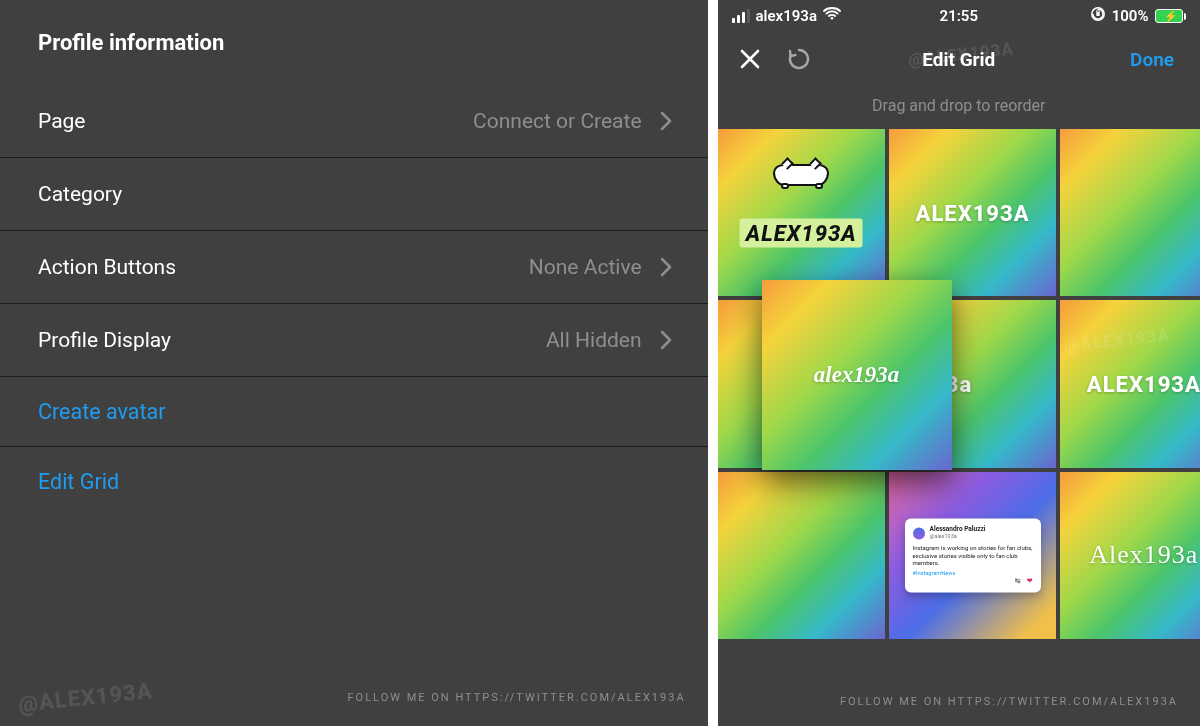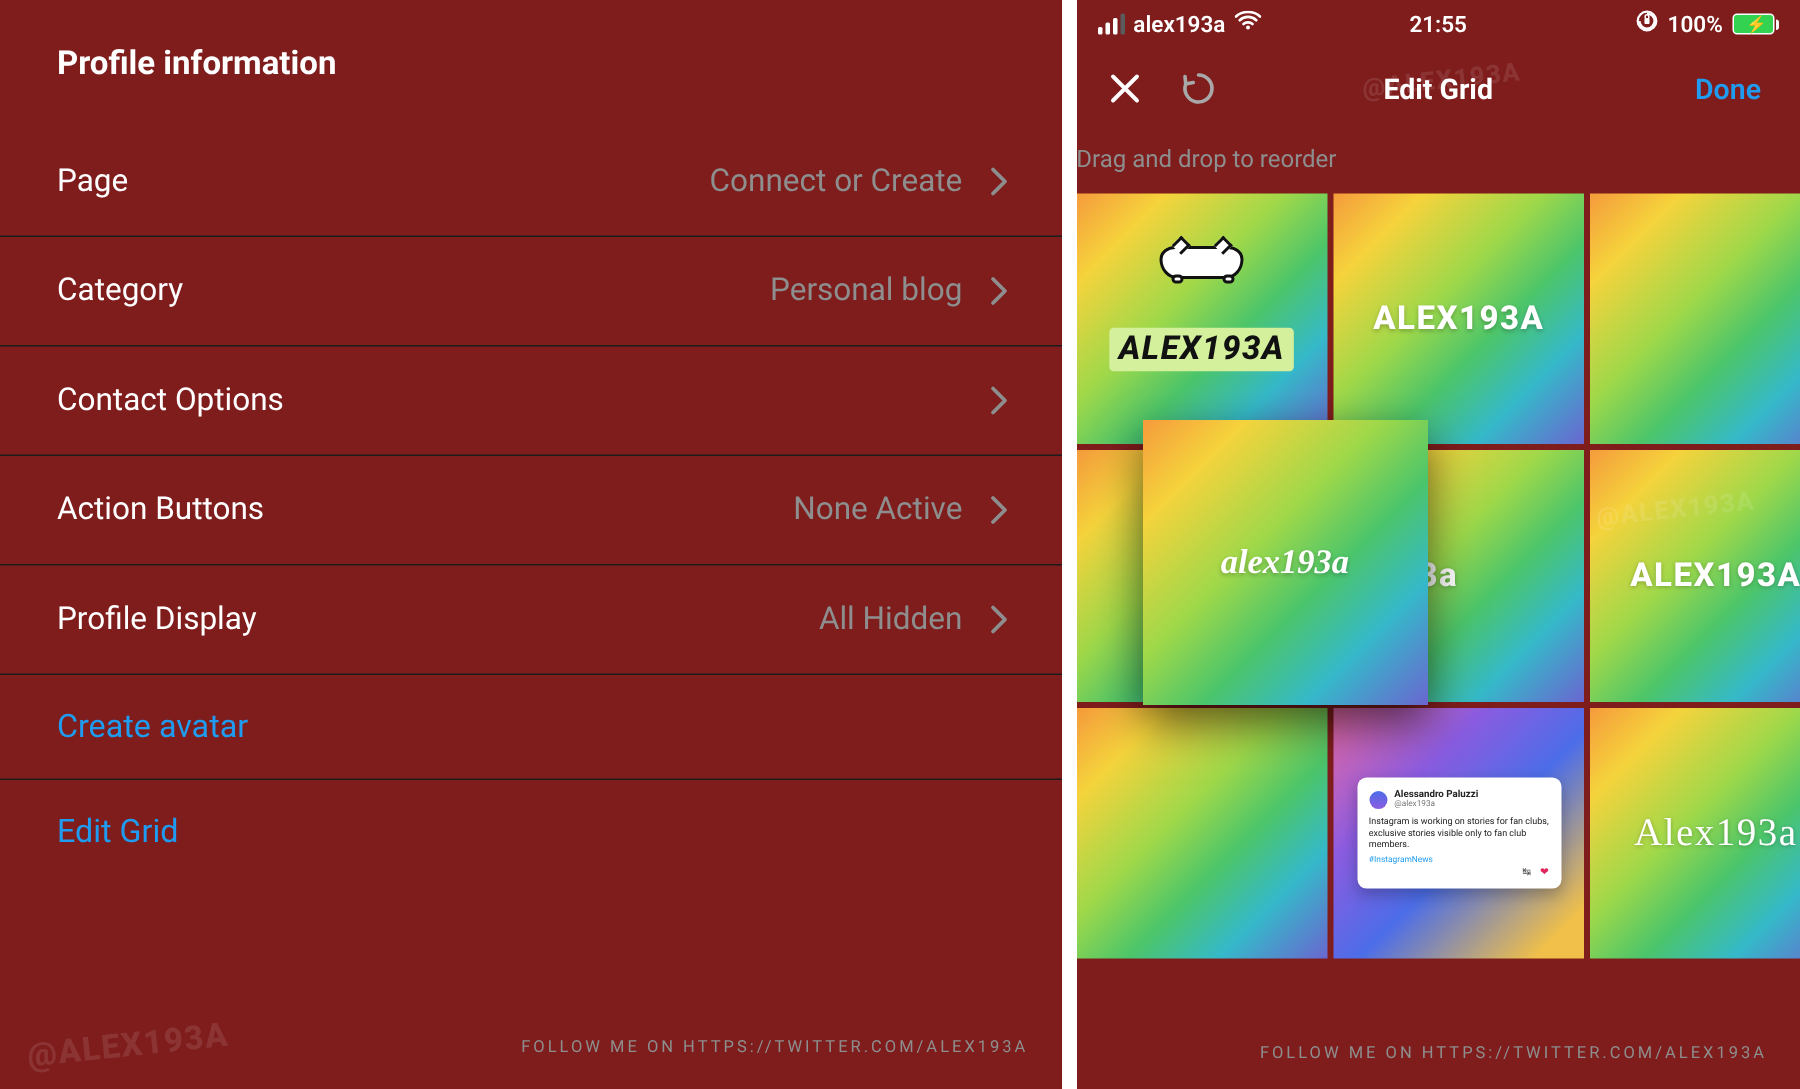--- a/index.html
+++ b/index.html
@@ -1,18 +1,18 @@
 <!DOCTYPE html>
 <html><head>
 <meta charset="utf-8">
 <style>
   * { box-sizing: border-box; margin: 0; padding: 0; }
   html, body { width: 1200px; height: 726px; background: #fff; font-family: -apple-system, BlinkMacSystemFont, "Segoe UI", Roboto, Helvetica, Arial, sans-serif; overflow: hidden; }
   .stage { display: flex; width: 1200px; height: 726px; gap: 10px; background:#fff; }
-  .panel { background: #7f1d1d; position: relative; overflow: hidden; }
+  .panel { background: #404040; position: relative; overflow: hidden; }
   .panel.left { width: 748px; height: 726px; }
   .panel.right { width: 510px; height: 726px; }
 
   
   .section-title { color: #fff; font-weight: 700; font-size: 22px; padding: 30px 0 30px 38px; }
   .setting-row {
     display: flex; align-items: center; justify-content: space-between;
     padding: 24px 36px 24px 38px;
     border-bottom: 1px solid #1c1c1c;
     cursor: pointer;
@@ -61,21 +61,21 @@
   .batt-bolt { position:absolute; left:9px; top:0px; color:#fff; font-size:11px; }
 
   .nav-bar {
     position:relative; height:54px; display:flex; align-items:center; color:#fff; padding: 0 18px;
   }
   .nav-left { display:flex; align-items:center; gap:24px; position:absolute; left:20px; }
   .nav-title { position:absolute; left:50%; transform:translateX(-50%); font-weight:700; font-size:19px; }
   .nav-right { position:absolute; right:26px; color:#1f9cf0; font-size:19px; font-weight:600; cursor:pointer; }
   .icon-btn { cursor:pointer; display:inline-flex; }
 
-  .subtitle { color:#8e8e8e; font-size:16px; text-align:left; padding: 10px 0 14px; }
+  .subtitle { color:#8e8e8e; font-size:16px; text-align:center; padding: 10px 0 14px; }
 
   .grid {
     display:grid; grid-template-columns: repeat(3, 1fr); grid-template-rows: repeat(3,1fr);
     gap:4px; padding:0; width: 510px; height: 510px; position:relative; top:0;
   }
   .tile {
     background: linear-gradient(135deg, #f59b3c 0%, #f5d33c 18%, #9ed84a 42%, #4cc56a 60%, #35b9c9 78%, #6a66d0 100%);
     position:relative; overflow:hidden; cursor:grab;
   }
   .tile .label {
@@ -143,37 +143,22 @@
       <span class="setting-right">
         <span class="setting-value">Connect or Create</span>
         <svg class="chevron" width="12" height="20" viewBox="0 0 12 20">
             <path d="M2 2 L10 10 L2 18" stroke="#8e8e8e" stroke-width="2.5" fill="none" stroke-linecap="round" stroke-linejoin="round"></path>
           </svg>
       </span>
     </div>
 
     <div class="setting-row">
       <span class="setting-label">Category</span>
-      <span class="setting-right">
-        <span class="setting-value">Personal blog</span>
-        <svg class="chevron" width="12" height="20" viewBox="0 0 12 20">
-            <path d="M2 2 L10 10 L2 18" stroke="#8e8e8e" stroke-width="2.5" fill="none" stroke-linecap="round" stroke-linejoin="round"></path>
-          </svg>
-      </span>
-    </div>
-
-    <div class="setting-row">
-      <span class="setting-label">Contact Options</span>
-      <span class="setting-right">
-        <span class="setting-value"></span>
-        <svg class="chevron" width="12" height="20" viewBox="0 0 12 20">
-            <path d="M2 2 L10 10 L2 18" stroke="#8e8e8e" stroke-width="2.5" fill="none" stroke-linecap="round" stroke-linejoin="round"></path>
-          </svg>
-      </span>
-    </div>
+    </div>
+
 
     <div class="setting-row">
       <span class="setting-label">Action Buttons</span>
       <span class="setting-right">
         <span class="setting-value">None Active</span>
         <svg class="chevron" width="12" height="20" viewBox="0 0 12 20">
             <path d="M2 2 L10 10 L2 18" stroke="#8e8e8e" stroke-width="2.5" fill="none" stroke-linecap="round" stroke-linejoin="round"></path>
           </svg>
       </span>
     </div>

